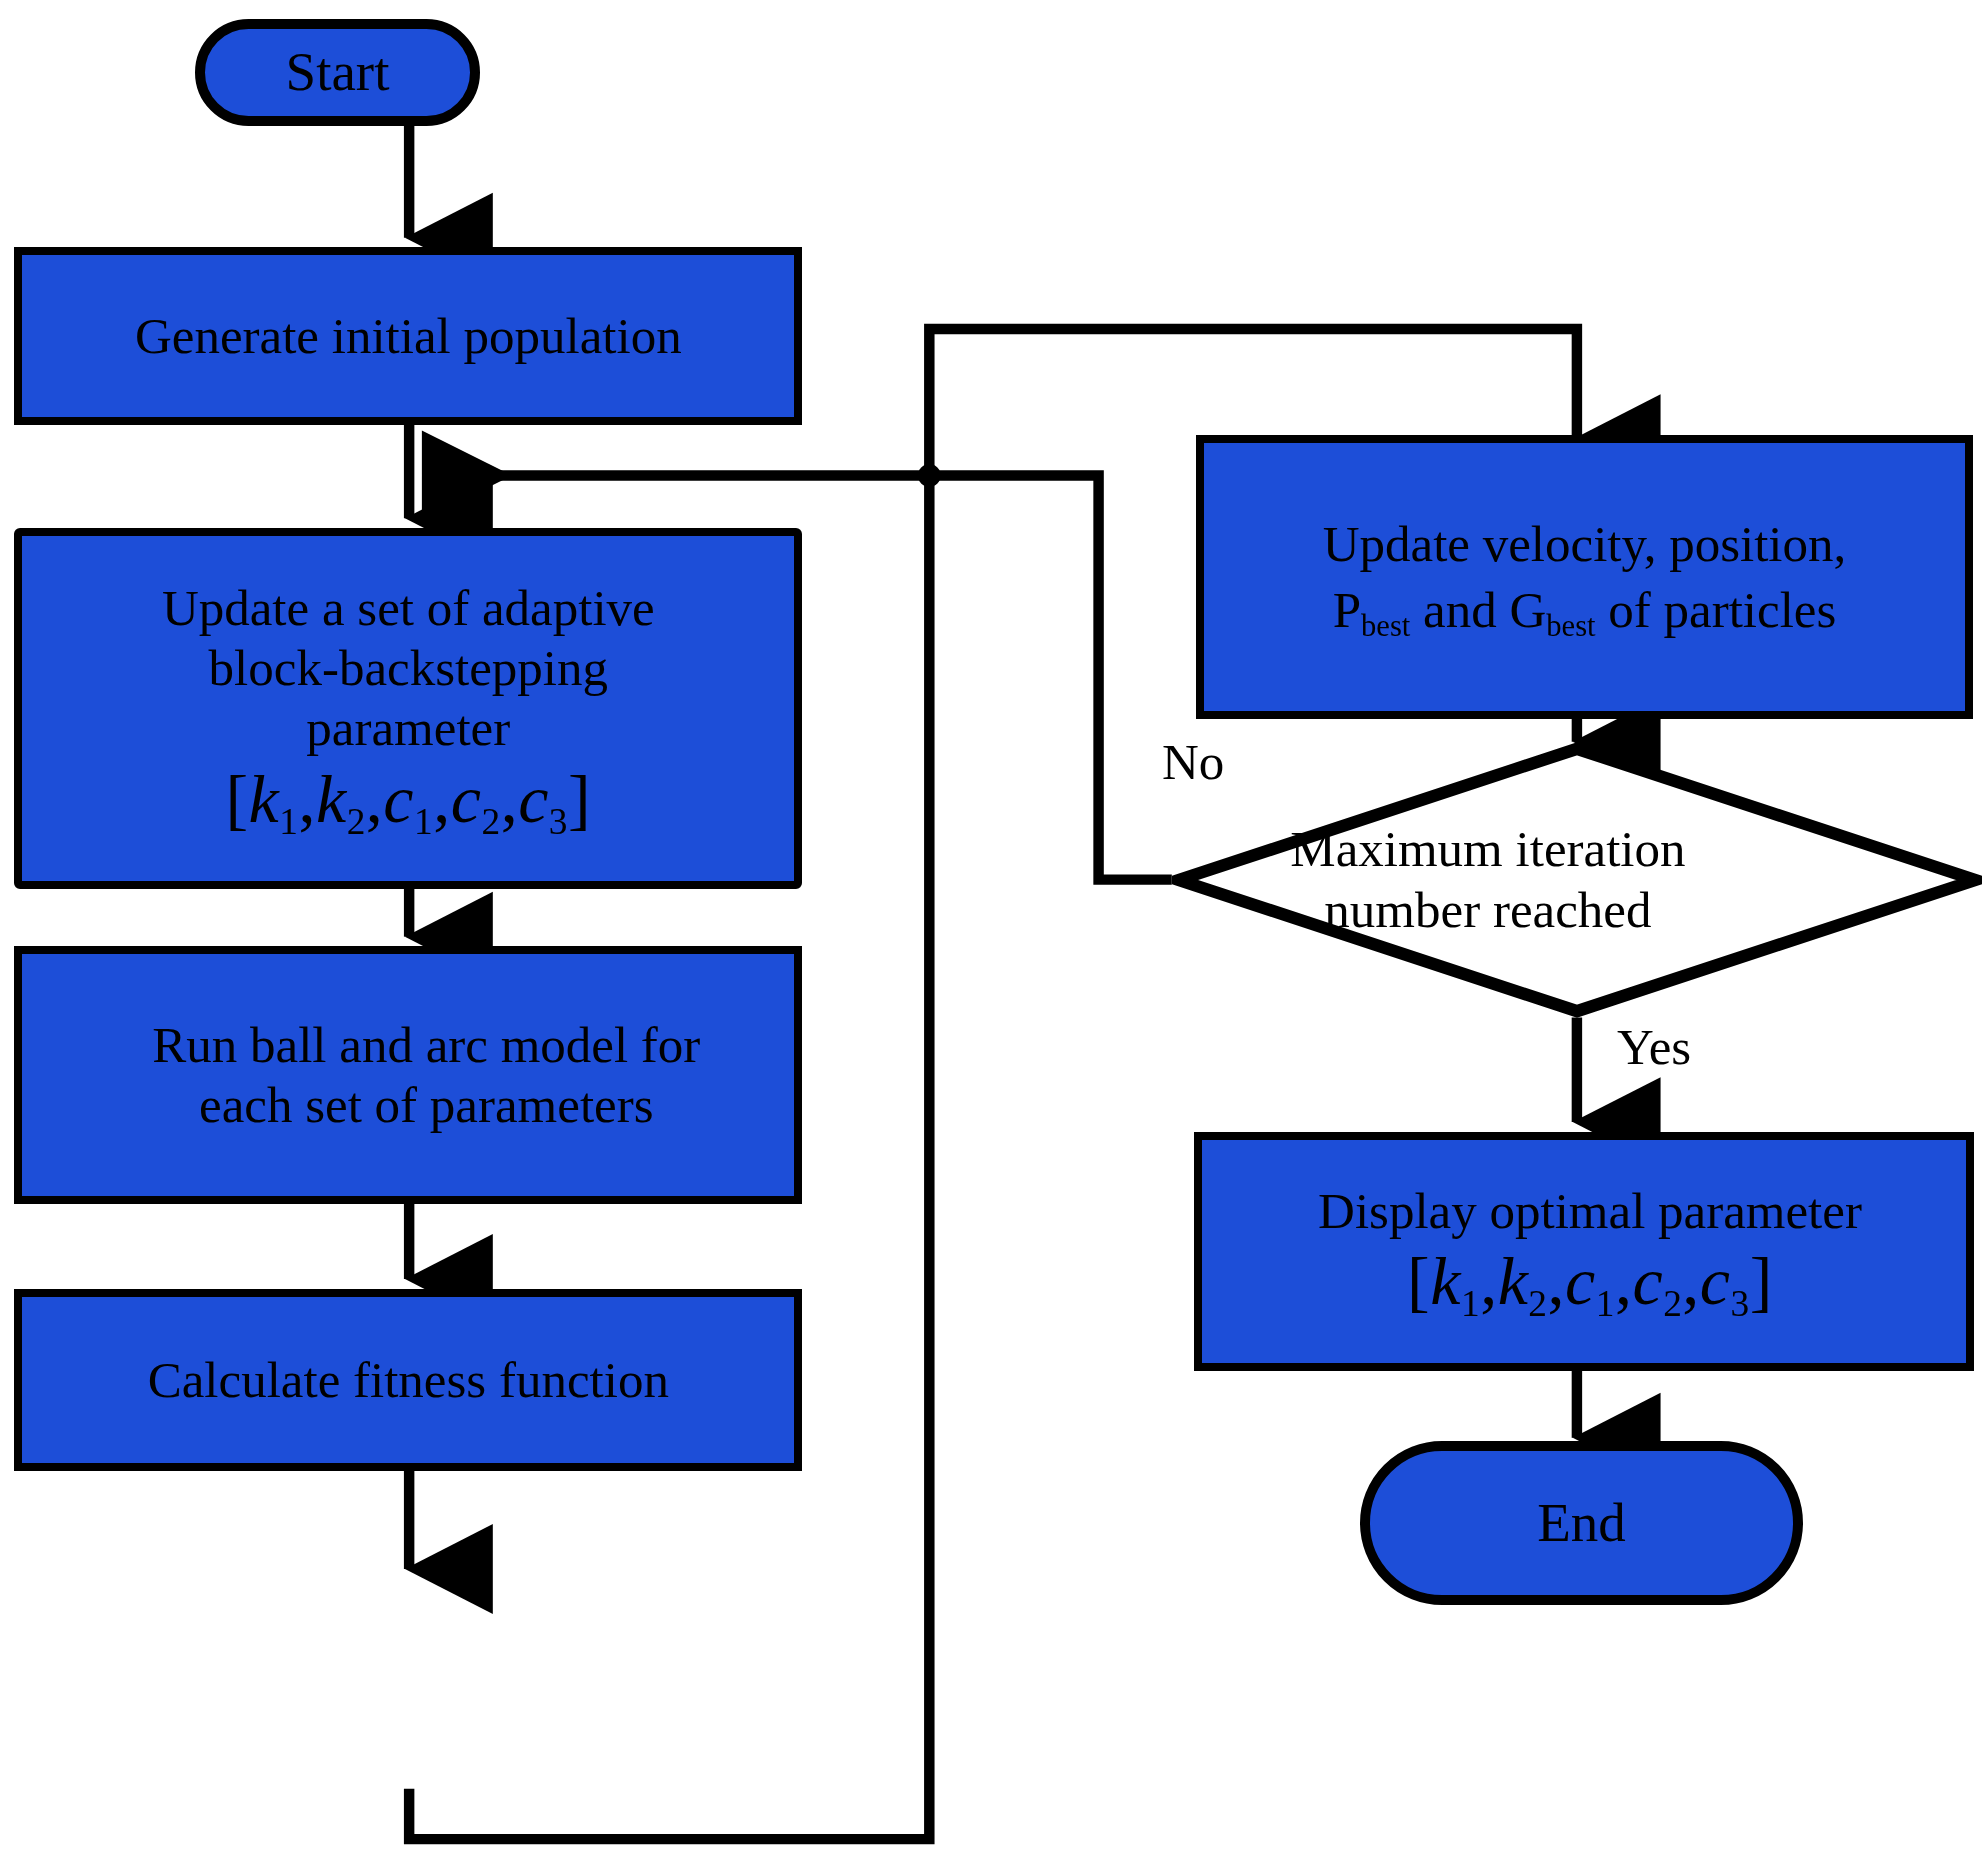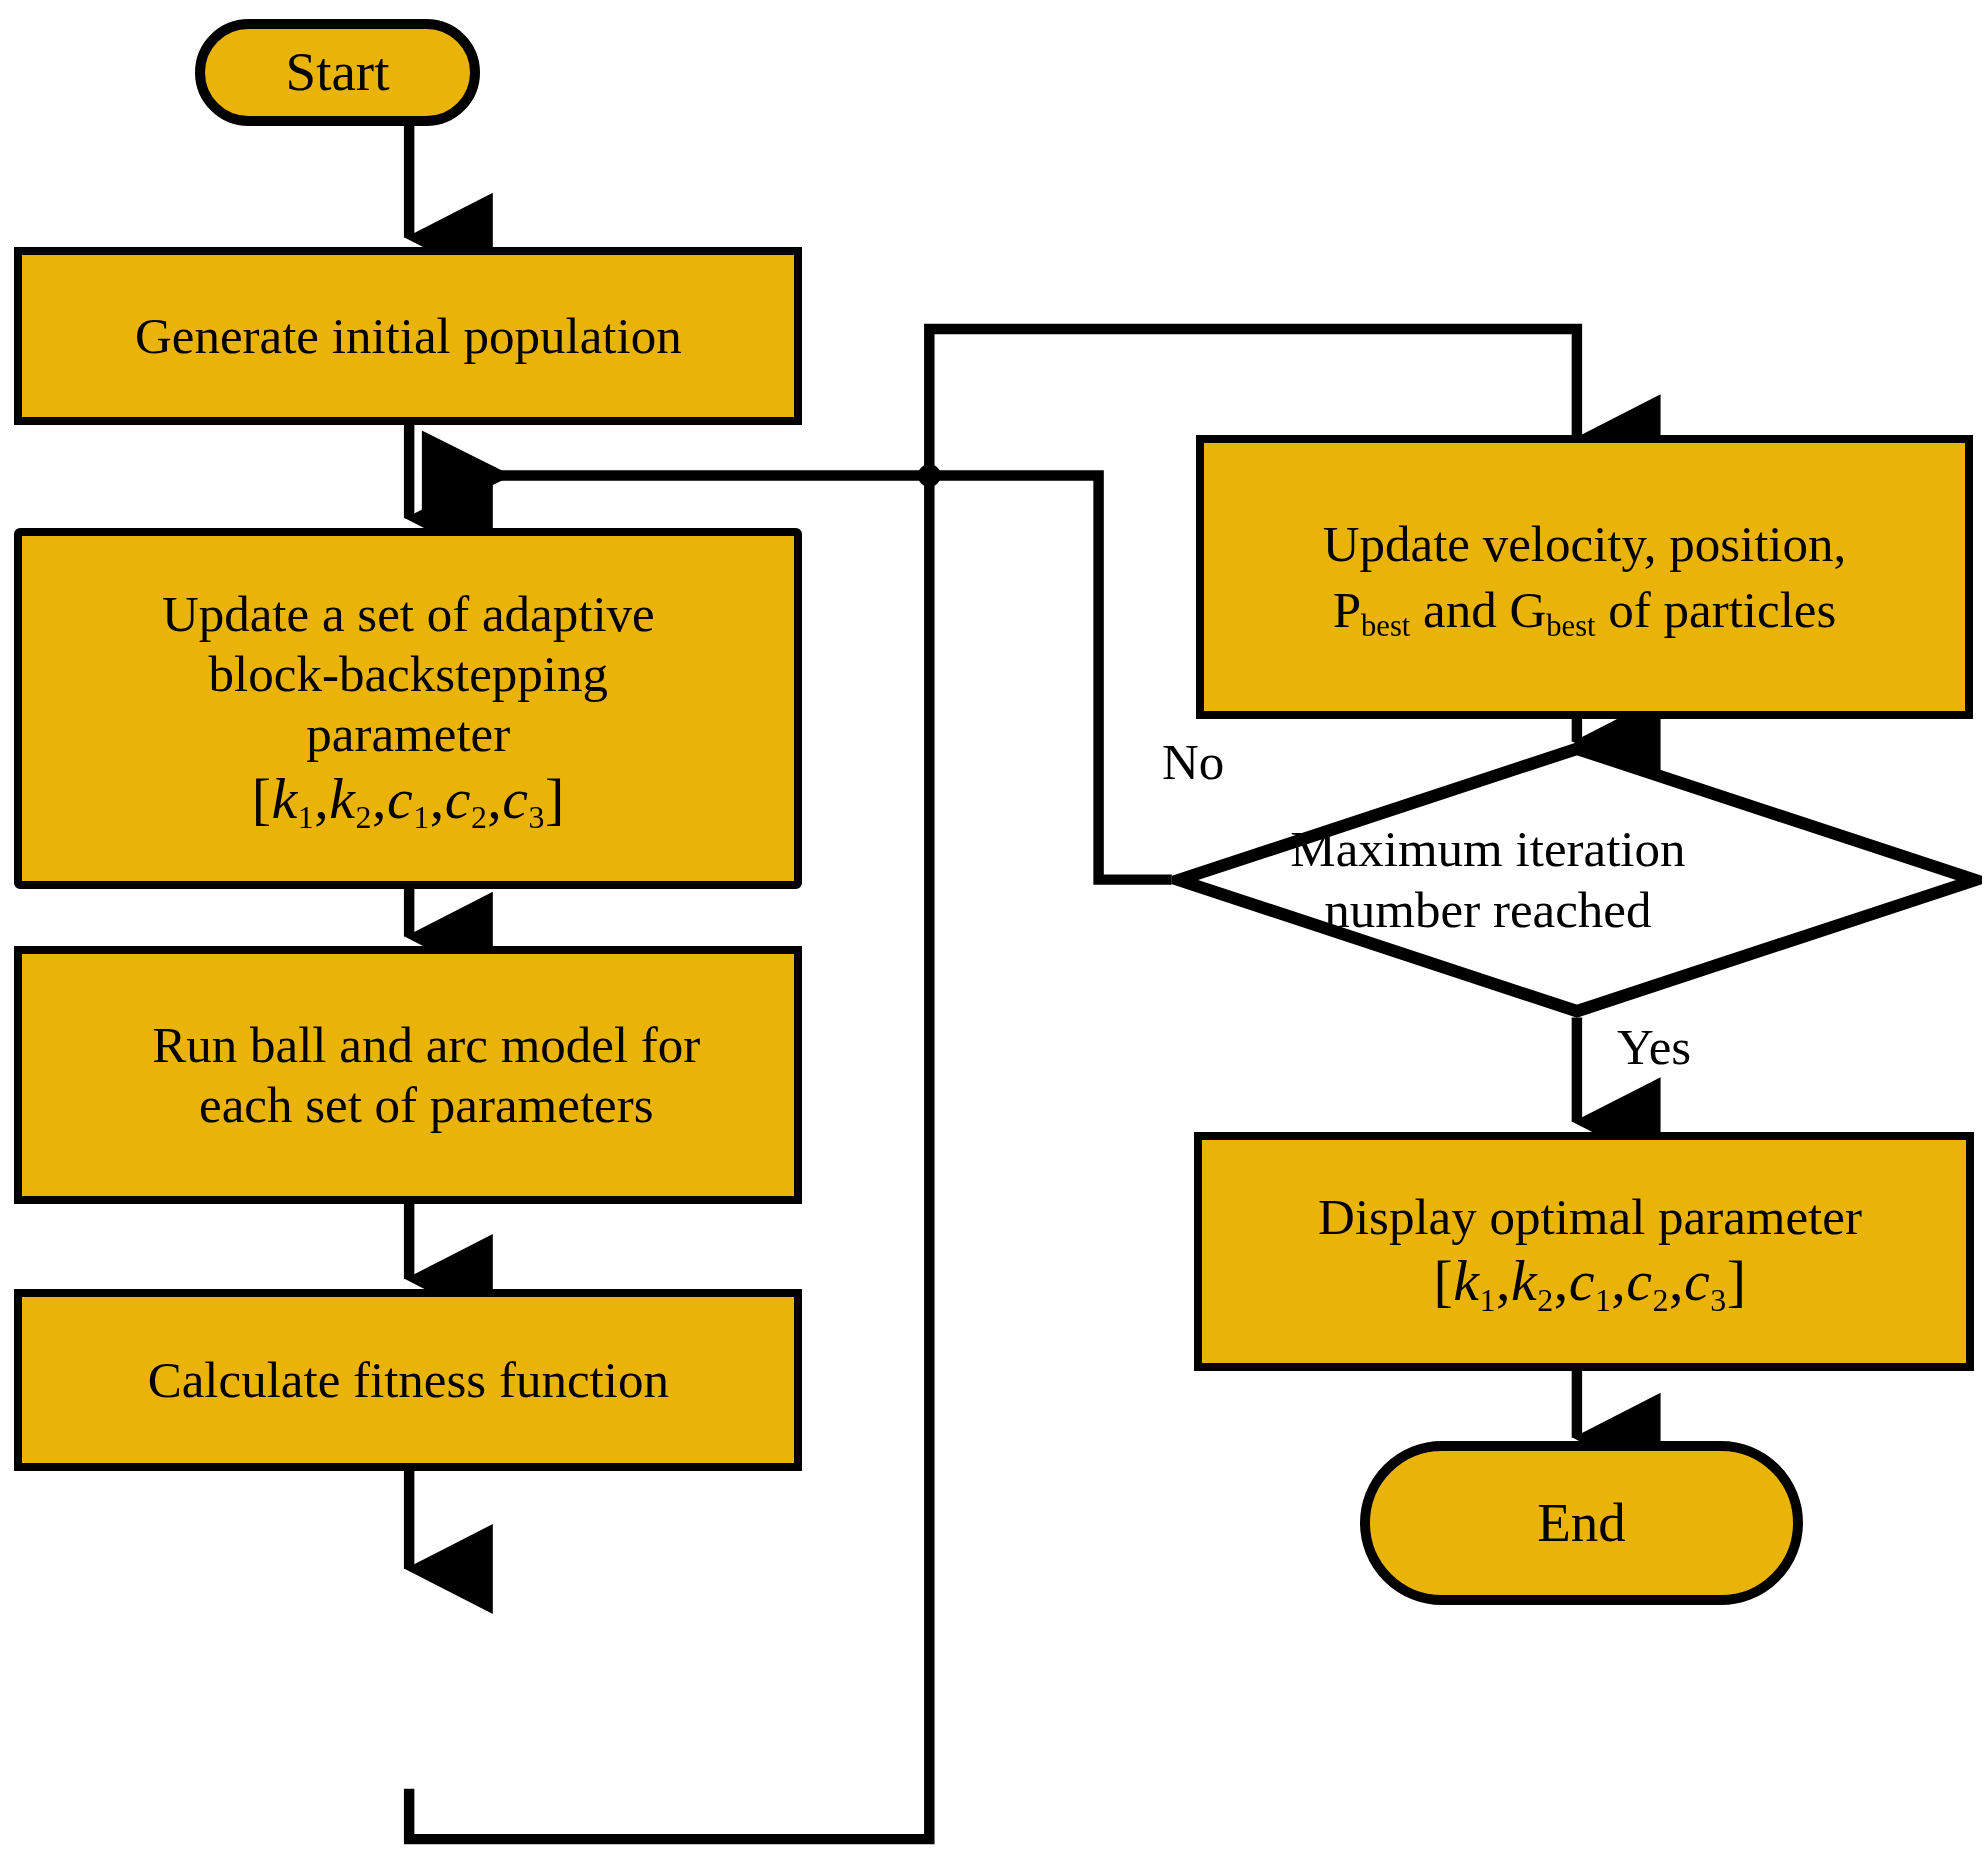--- a/index.html
+++ b/index.html
@@ -22,21 +22,21 @@
     left: 0;
     top: 0;
     width: 1987px;
     height: 1861px;
     pointer-events: none;
   }
   .node {
     position: absolute;
     box-sizing: border-box;
     border: 8.6px solid #000000;
-    background: #eab308;
+    background: #1d4ed8;
     display: flex;
     align-items: center;
     justify-content: flex-end;
     text-align: center;
   }
   .node .txt {
     display: block;
     width: 100%;
     line-height: 1.18;
     font-size: 51px;
@@ -78,21 +78,21 @@
 
   sub {
     font-size: 0.60em;
     vertical-align: baseline;
     position: relative;
     top: 0.30em;
   }
   .mathrow {
     font-family: "Liberation Serif", "DejaVu Serif", serif;
     font-style: italic;
-    font-size: 58px;
+    font-size: 68px;
     letter-spacing: 0.5px;
   }
   .mathrow .brk { font-style: normal; }
   .mathrow sub { font-style: normal; font-size: 0.55em; top: 0.32em; }
   .line2 { margin-top: 3.8px; }
 </style>
 </head>
 <body>
 
 <div id="stage">

